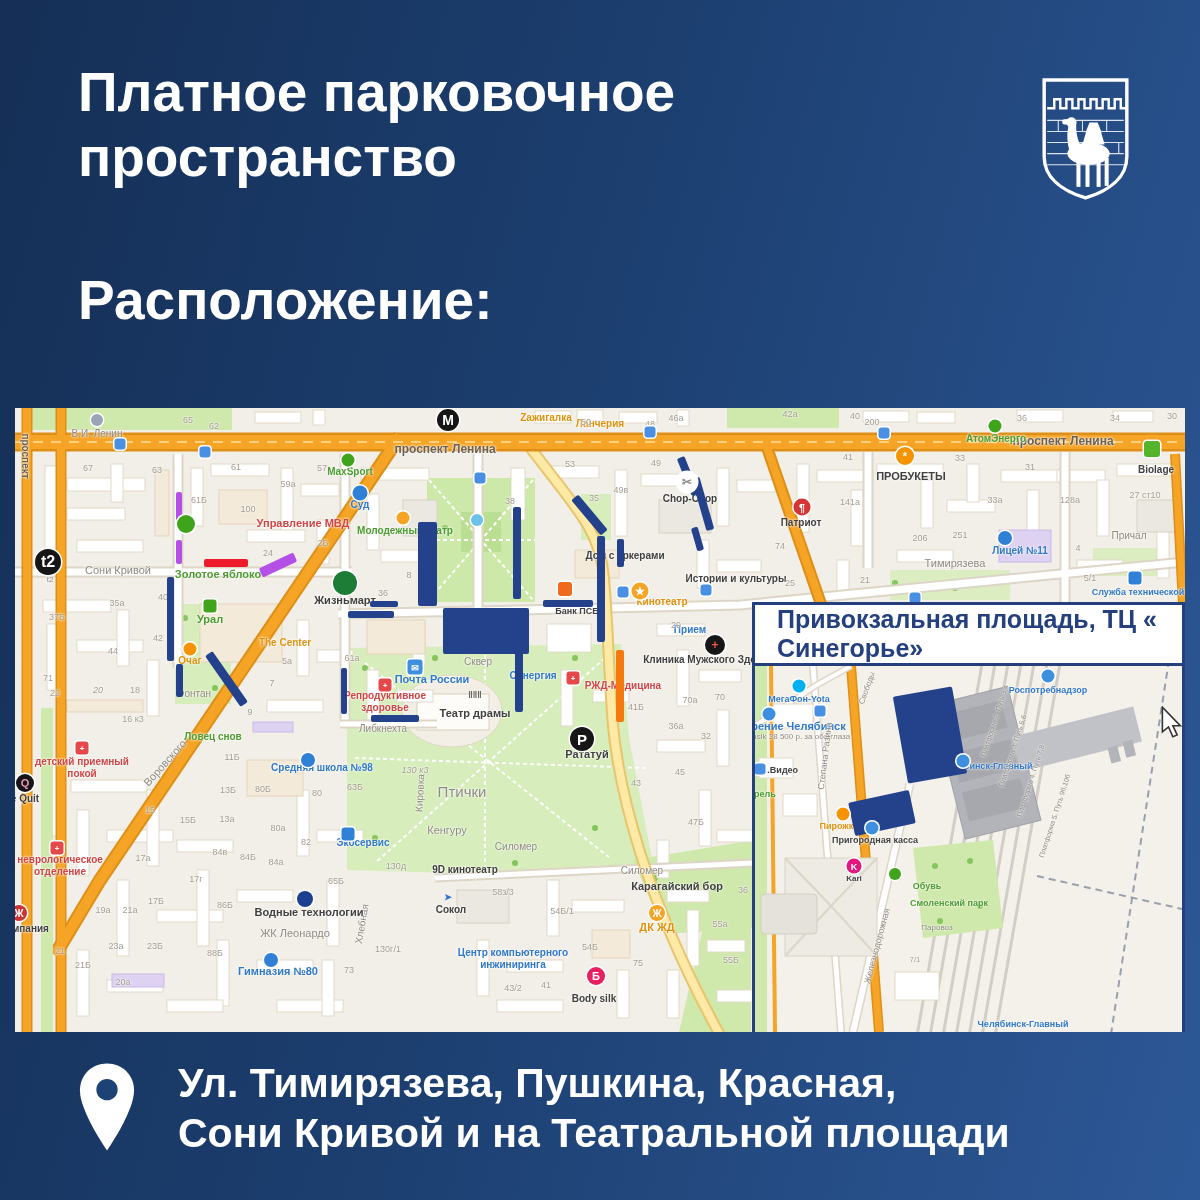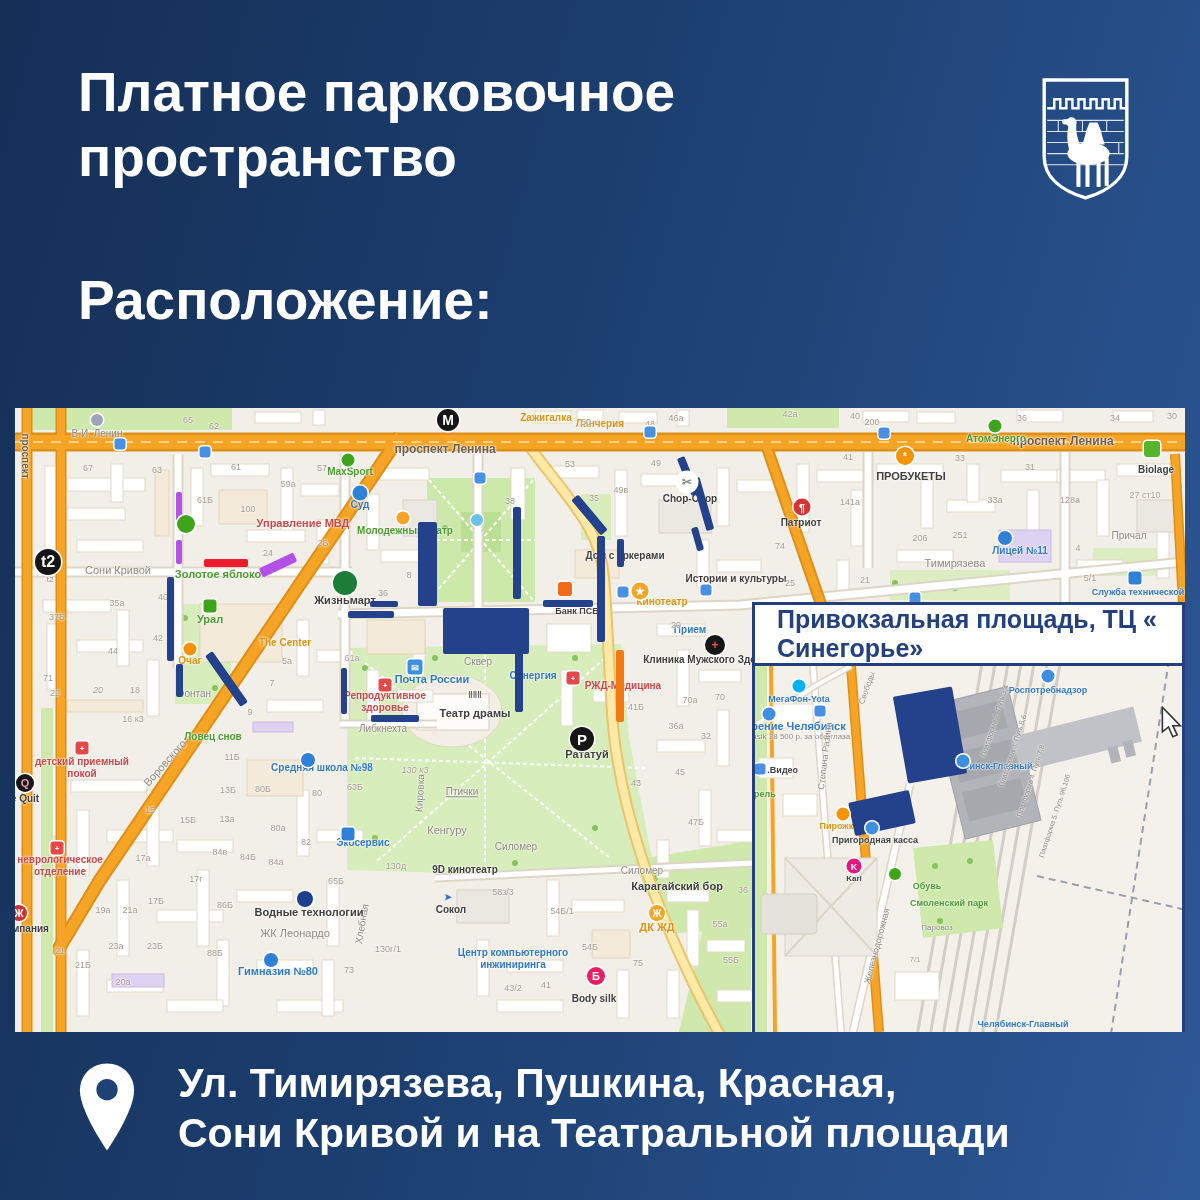--- a/index.html
+++ b/index.html
@@ -338,21 +338,21 @@
       <span class="lb poiG" style="left: 198px; top: 329px; transform: translate(-50%, -50%);">Ловец снов</span>
       <span class="lb poiB" style="left: 417px; top: 271px; font-size: 11px; transform: translate(-50%, -50%);">Почта России</span>
       <span class="lb poiB" style="left: 518px; top: 268px; transform: translate(-50%, -50%);">Синергия</span>
       <span class="lb st" style="left: 463px; top: 254px; transform: translate(-50%, -50%);">Сквер</span>
       <span class="lb poiD" style="left: 460px; top: 305px; font-size: 11px; transform: translate(-50%, -50%);">Театр драмы</span>
       <span class="lb poiR" style="left: 370px; top: 288px; transform: translate(-50%, -50%);">Репродуктивное</span>
       <span class="lb poiR" style="left: 370px; top: 300px; transform: translate(-50%, -50%);">здоровье</span>
       <span class="lb poiR" style="left: 608px; top: 278px; transform: translate(-50%, -50%);">РЖД-Медицина</span>
       <span class="lb poiD" style="left: 700px; top: 252px; transform: translate(-50%, -50%);">Клиника Мужского Здоровья</span>
       <span class="lb poiD" style="left: 572px; top: 346px; font-size: 11px; transform: translate(-50%, -50%);">Рататуй</span>
-      <span class="lb st" style="left: 447px; top: 384px; font-size: 10px; transform: translate(-50%, -50%); text-decoration: underline;">Птички</span>
+      <span class="lb st" style="left: 447px; top: 384px; font-size: 15px; transform: translate(-50%, -50%);">Птички</span>
       <span class="lb st" style="left: 432px; top: 422px; font-size: 11px; transform: translate(-50%, -50%);">Кенгуру</span>
       <span class="lb st" style="left: 501px; top: 439px; transform: translate(-50%, -50%);">Силомер</span>
       <span class="lb st" style="left: 627px; top: 463px; transform: translate(-50%, -50%);">Силомер</span>
       <span class="lb poiD" style="left: 450px; top: 462px; transform: translate(-50%, -50%);">9D кинотеатр</span>
       <span class="lb poiD" style="left: 436px; top: 502px; transform: translate(-50%, -50%);">Сокол</span>
       <span class="lb poiD" style="left: 662px; top: 478px; font-size: 11px; transform: translate(-50%, -50%);">Карагайский бор</span>
       <span class="lb poiO" style="left: 642px; top: 519px; font-size: 11px; transform: translate(-50%, -50%);">ДК ЖД</span>
       <span class="lb poiB" style="left: 498px; top: 545px; transform: translate(-50%, -50%);">Центр компьютерного</span>
       <span class="lb poiB" style="left: 498px; top: 557px; transform: translate(-50%, -50%);">инжиниринга</span>
       <span class="lb poiD" style="left: 579px; top: 591px; transform: translate(-50%, -50%);">Body silk</span>
@@ -367,21 +367,21 @@
       <span class="lb poiB" style="left: 307px; top: 360px; transform: translate(-50%, -50%);">Средняя школа №98</span>
       <span class="lb poiD" style="left: 10px; top: 521px; transform: translate(-50%, -50%);">компания</span>
       <span class="lb poiD" style="left: 10px; top: 391px; transform: translate(-50%, -50%);">е Quit</span>
       <span class="lb poiB" style="left: 675px; top: 222px; transform: translate(-50%, -50%);">Прием</span>
       <span class="lb st" style="left: 35px; top: 172px; font-size: 8px; transform: translate(-50%, -50%);">t2</span>
       <span class="lb num" style="left: 73px; top: 60px; transform: translate(-50%, -50%);">67</span>
       <span class="lb num" style="left: 173px; top: 12px; transform: translate(-50%, -50%);">65</span>
       <span class="lb num" style="left: 199px; top: 18px; transform: translate(-50%, -50%);">62</span>
       <span class="lb num" style="left: 142px; top: 62px; transform: translate(-50%, -50%);">63</span>
       <span class="lb num" style="left: 221px; top: 59px; transform: translate(-50%, -50%);">61</span>
-      <span class="lb num" style="left: 190px; top: 92px; transform: translate(-50%, -50%);">61Б</span>
+      <span class="lb num" style="left: 184px; top: 92px; transform: translate(-50%, -50%);">61Б</span>
       <span class="lb num" style="left: 233px; top: 101px; transform: translate(-50%, -50%);">100</span>
       <span class="lb num" style="left: 307px; top: 60px; transform: translate(-50%, -50%);">57</span>
       <span class="lb num" style="left: 273px; top: 76px; transform: translate(-50%, -50%);">59а</span>
       <span class="lb num" style="left: 571px; top: 14px; transform: translate(-50%, -50%);">50</span>
       <span class="lb num" style="left: 635px; top: 16px; transform: translate(-50%, -50%);">48</span>
       <span class="lb num" style="left: 661px; top: 10px; transform: translate(-50%, -50%);">46а</span>
       <span class="lb num" style="left: 555px; top: 56px; transform: translate(-50%, -50%);">53</span>
       <span class="lb num" style="left: 641px; top: 55px; transform: translate(-50%, -50%);">49</span>
       <span class="lb num" style="left: 606px; top: 82px; transform: translate(-50%, -50%);">49в</span>
       <span class="lb num" style="left: 495px; top: 93px; transform: translate(-50%, -50%);">38</span>

